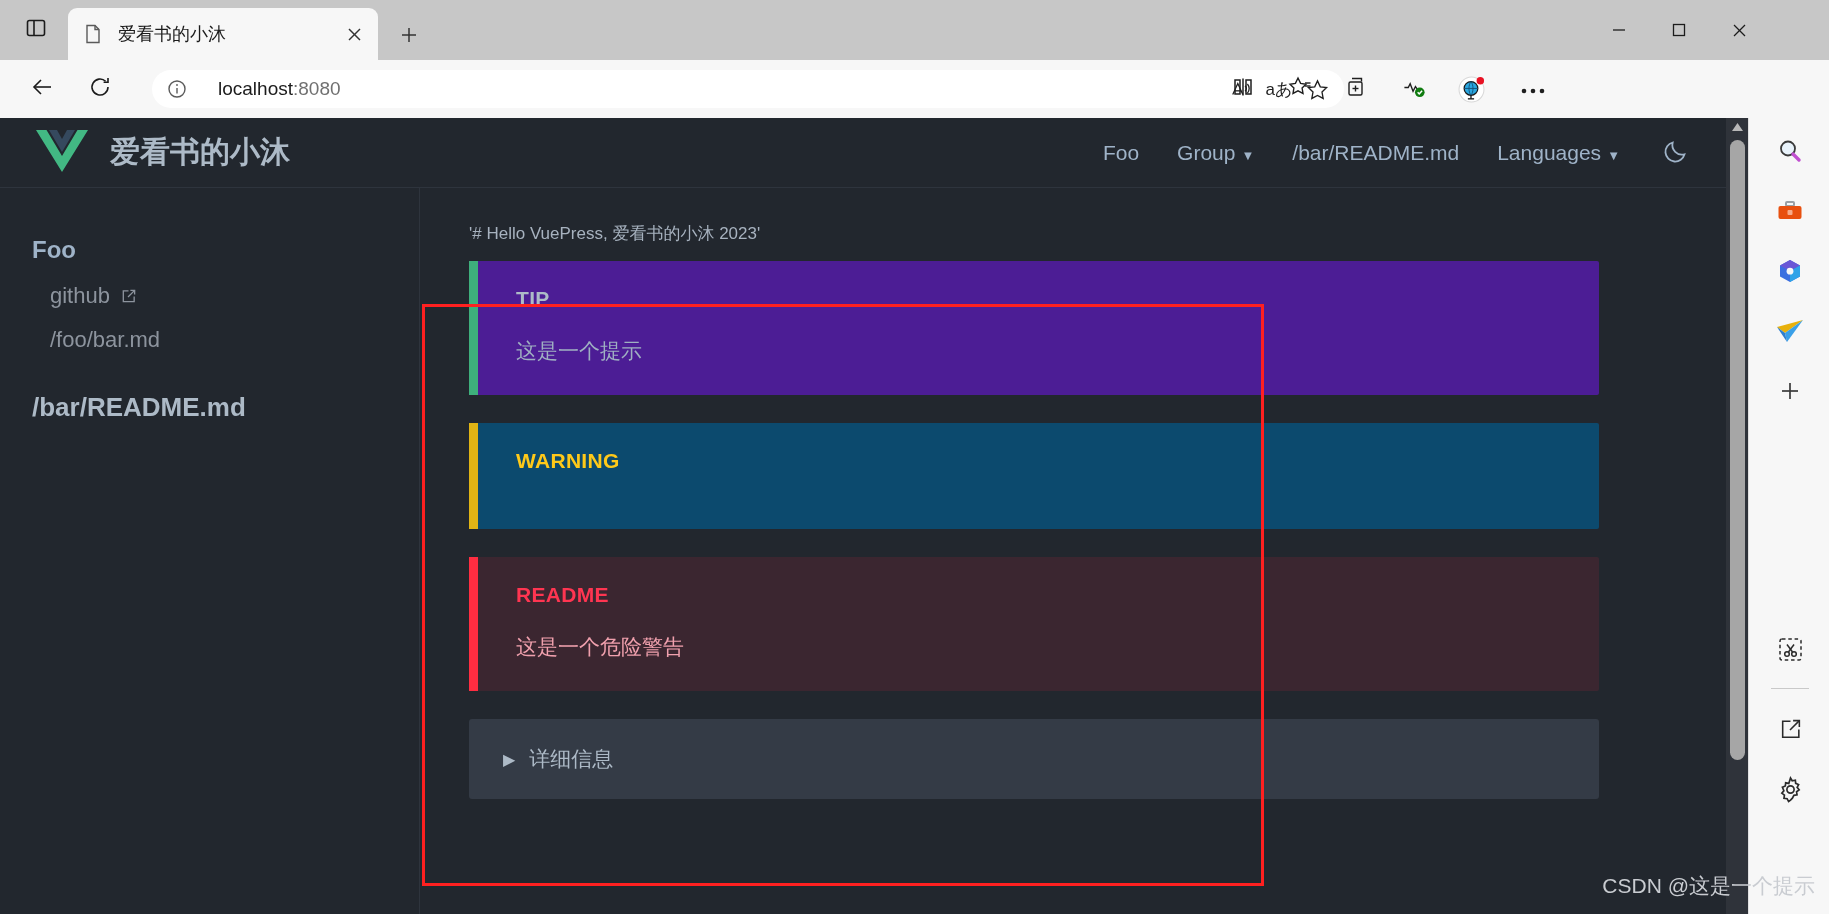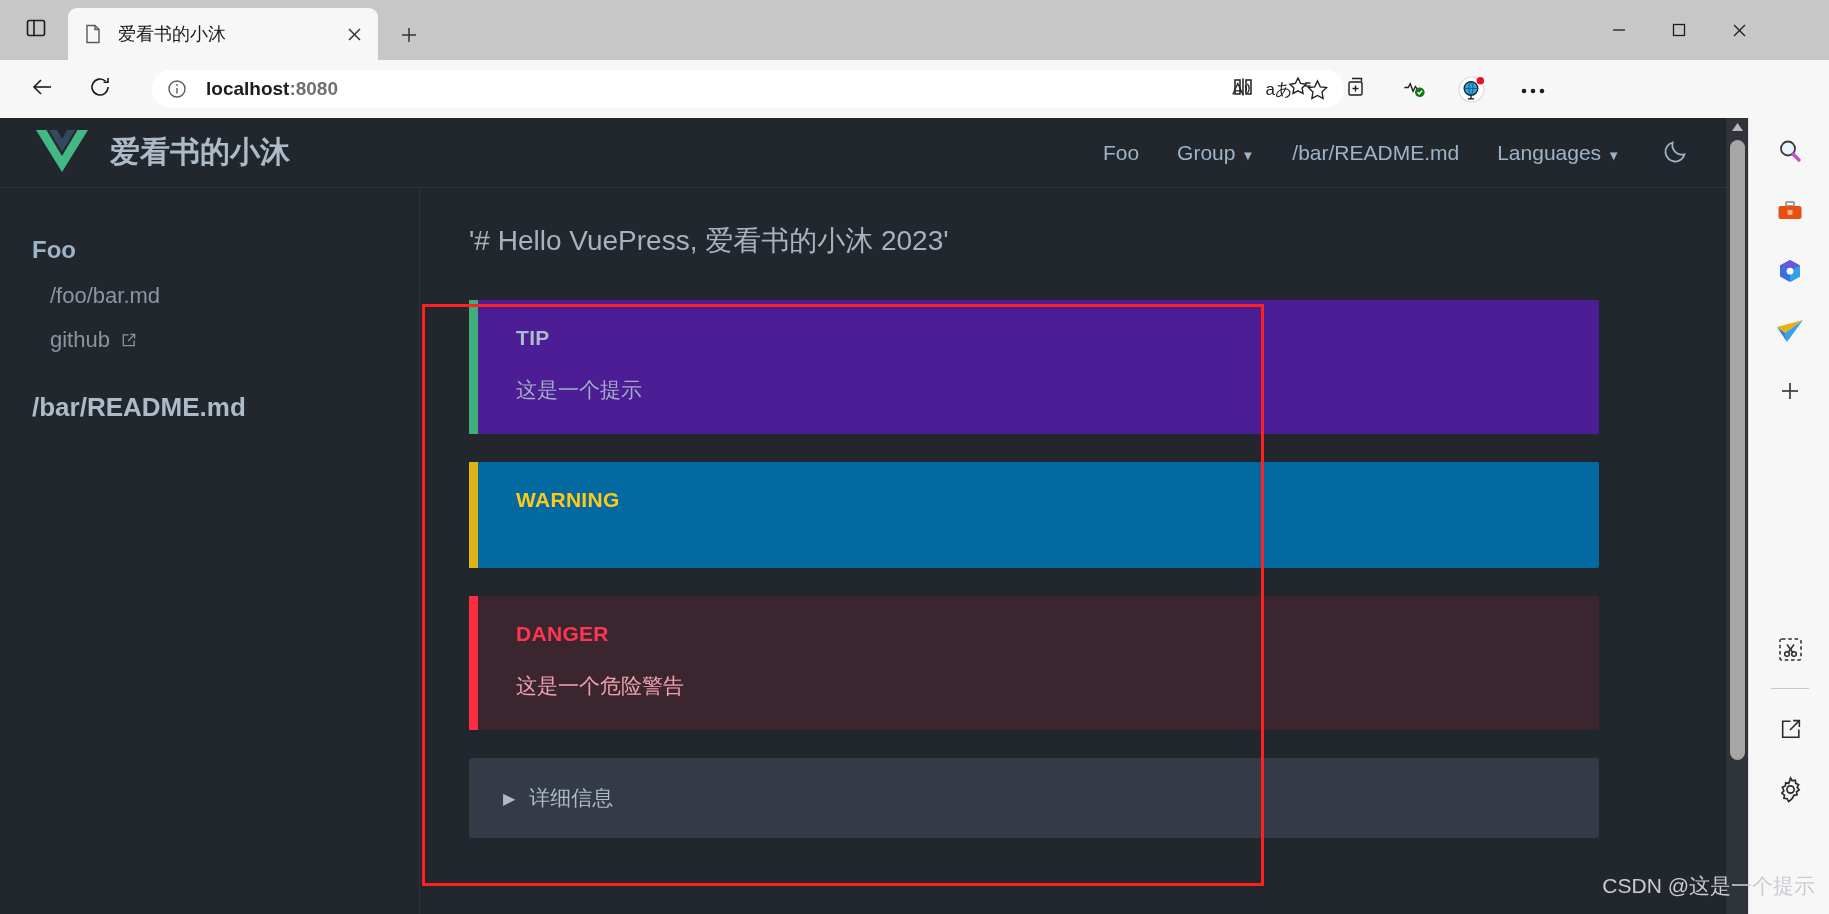--- a/index.html
+++ b/index.html
@@ -61,22 +61,22 @@
   }
   .btn-back { left: 20px; }
   .btn-reload { left: 78px; }
   .omnibox {
     position: absolute; left: 152px; top: 10px; width: 1192px; height: 38px;
     background: #ffffff; border-radius: 19px;
     display: flex; align-items: center; padding: 0 8px 0 10px;
   }
   .omnibox-info { width: 30px; height: 30px; display:flex; align-items:center; justify-content:center; flex: 0 0 30px;}
   .omnibox-url {
-    flex: 1; margin-left: 14px; font-size: 19px; color: #1b1b1b;
-    white-space: nowrap; overflow: hidden; font-weight: bold;
+    flex: 1; margin-left: 26px; font-size: 19px; color: #1b1b1b;
+    white-space: nowrap; overflow: hidden;
   }
   .omnibox-url .port { color: #707070; }
   .ob-icon {
     width: 38px; height: 38px; flex: 0 0 38px;
     display: flex; align-items: center; justify-content: center;
     border-radius: 50%; color: #1f1f1f; font-size: 17px;
   }
   .tb-icon {
     position: absolute; top: 10px; width: 42px; height: 38px;
     display: flex; align-items: center; justify-content: center;
@@ -138,33 +138,33 @@
     font-size: 26px; font-weight: bold; color: #adbac7;
     padding: 30px 0 10px 32px;
   }
 
   
   .content {
     position: absolute; left: 421px; top: 70px; width: 1305px; height: 726px;
     background: #22272e; padding: 34px 0 0 0; overflow: hidden;
   }
   .doc { margin-left: 48px; width: 1130px; }
-  .doc-line { font-size: 28px; color: #a7b2bf; margin-bottom: 40px; }
+  .doc-line { font-size: 17px; color: #a7b2bf; margin-bottom: 16px; }
 
   .callout {
     border-left-width: 9px; border-left-style: solid;
     padding: 26px 28px 30px 38px; margin-bottom: 28px;
     border-radius: 0 2px 2px 0;
   }
   .callout-title { font-size: 21px; font-weight: bold; margin-bottom: 26px; letter-spacing: .3px; }
   .callout-body { font-size: 21px; }
   .callout.tip     { background: #4c1d95; border-left-color: #3eaf7c; }
   .callout.tip .callout-title { color: #adbac7; }
   .callout.tip .callout-body  { color: #9fb0c2; }
-  .callout.warning { background: #0369a1; border-left-color: #e0b415; }
+  .callout.warning { background: #0c4a6e; border-left-color: #e0b415; }
   .callout.warning .callout-title { color: #ffc919; }
   .callout.warning .callout-body  { color: #d8d472; }
   .callout.danger  { background: #3b2630; border-left-color: #ff2d41; }
   .callout.danger .callout-title { color: #ff3551; }
   .callout.danger .callout-body  { color: #f0a0ad; }
 
   .details-block {
     background: #343b46; border-radius: 3px;
     padding: 26px 28px 26px 34px; margin-bottom: 28px;
   }
@@ -393,51 +393,51 @@
               <path d="M20 14.5A8.6 8.6 0 0 1 9.5 4 8.6 8.6 0 1 0 20 14.5z"></path>
             </svg>
           </span>
         </span>
       </div>
     </div>
 
     <div class="site-sidebar">
       <div class="sb-group-title">Foo</div>
       <div class="sb-link">
-        <span>/foo/bar.md</span>
-      </div>
-      <div class="sb-link">
         <span>github</span>
         <span class="ext">
           <svg width="17" height="17" viewBox="0 0 18 18" fill="none" stroke="#8d949e" stroke-width="1.4">
             <path d="M9 3H3.5v11.5H15V9"></path>
               <polyline points="11,2.5 15.5,2.5 15.5,7"></polyline>
               <line x1="15.5" y1="2.5" x2="8.5" y2="9.5"></line>
           </svg>
         </span>
       </div>
+      <div class="sb-link">
+        <span>/foo/bar.md</span>
+      </div>
       <div class="sb-page-title">/bar/README.md</div>
     </div>
 
     <div class="content">
       <div class="doc">
 
         <div class="doc-line">'# Hello VuePress, 爱看书的小沐 2023'</div>
 
         <div class="callout tip">
           <div class="callout-title">TIP</div>
           <div class="callout-body">这是一个提示</div>
         </div>
 
         <div class="callout warning">
           <div class="callout-title">WARNING</div>
         </div>
 
         <div class="callout danger">
-          <div class="callout-title">DANGER</div>
+          <div class="callout-title">README</div>
           <div class="callout-body">这是一个危险警告</div>
         </div>
 
         <div class="details-block">
           <div class="details-summary">
             <span class="tri">▶</span>
             <span>详细信息</span>
           </div>
         </div>
 

